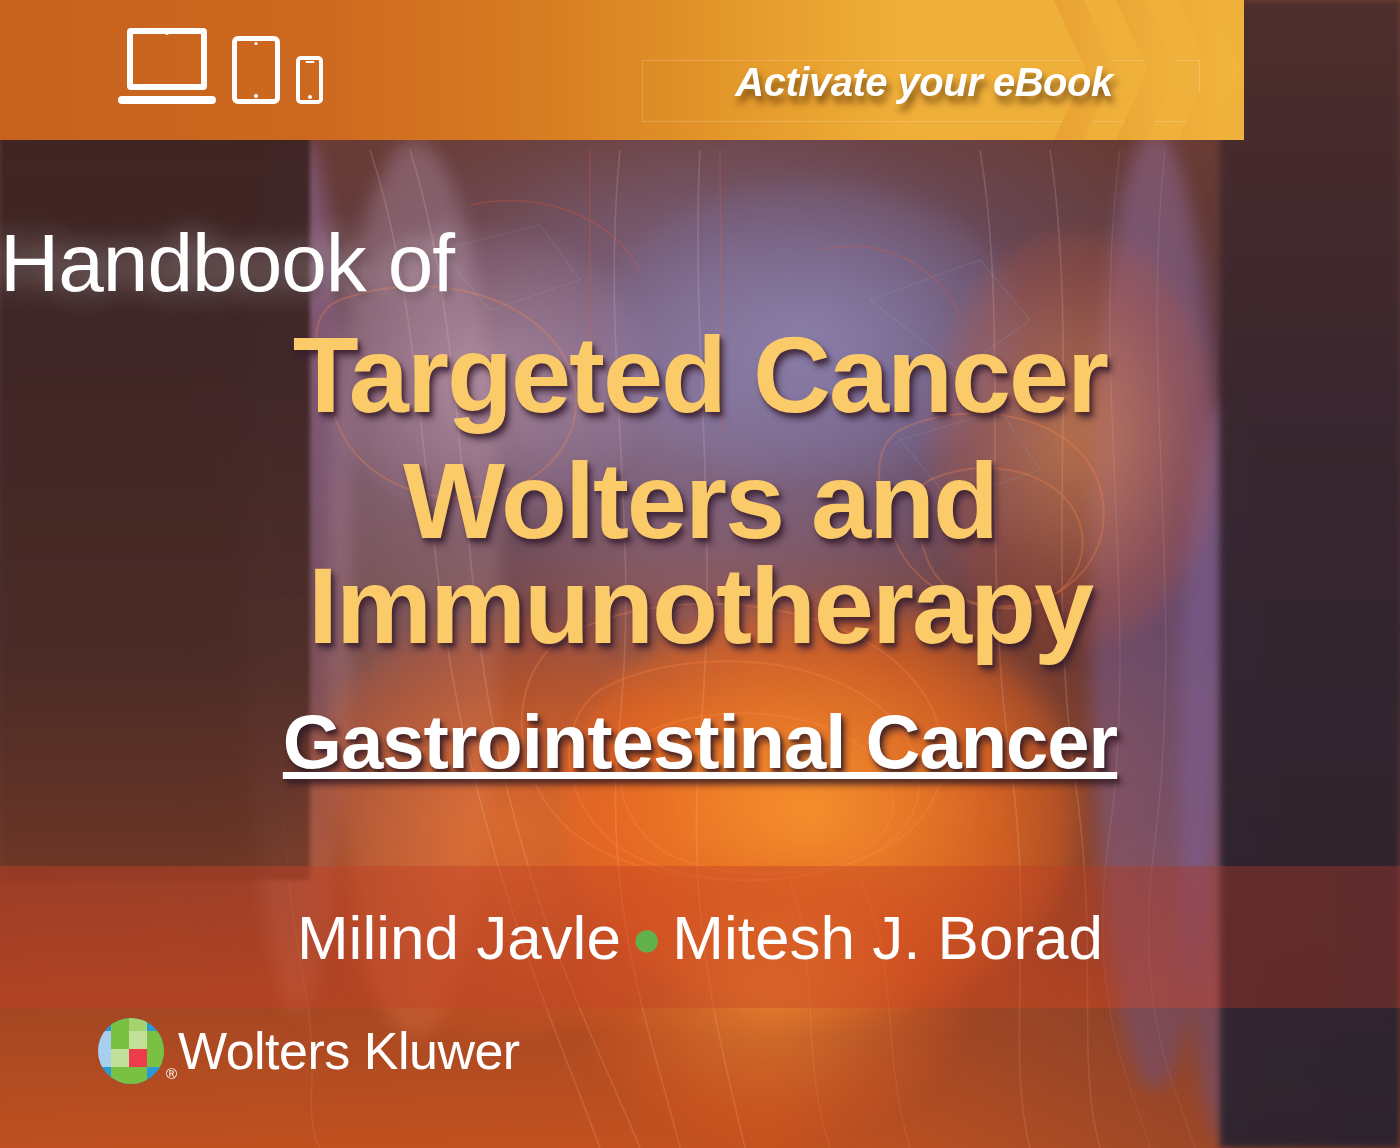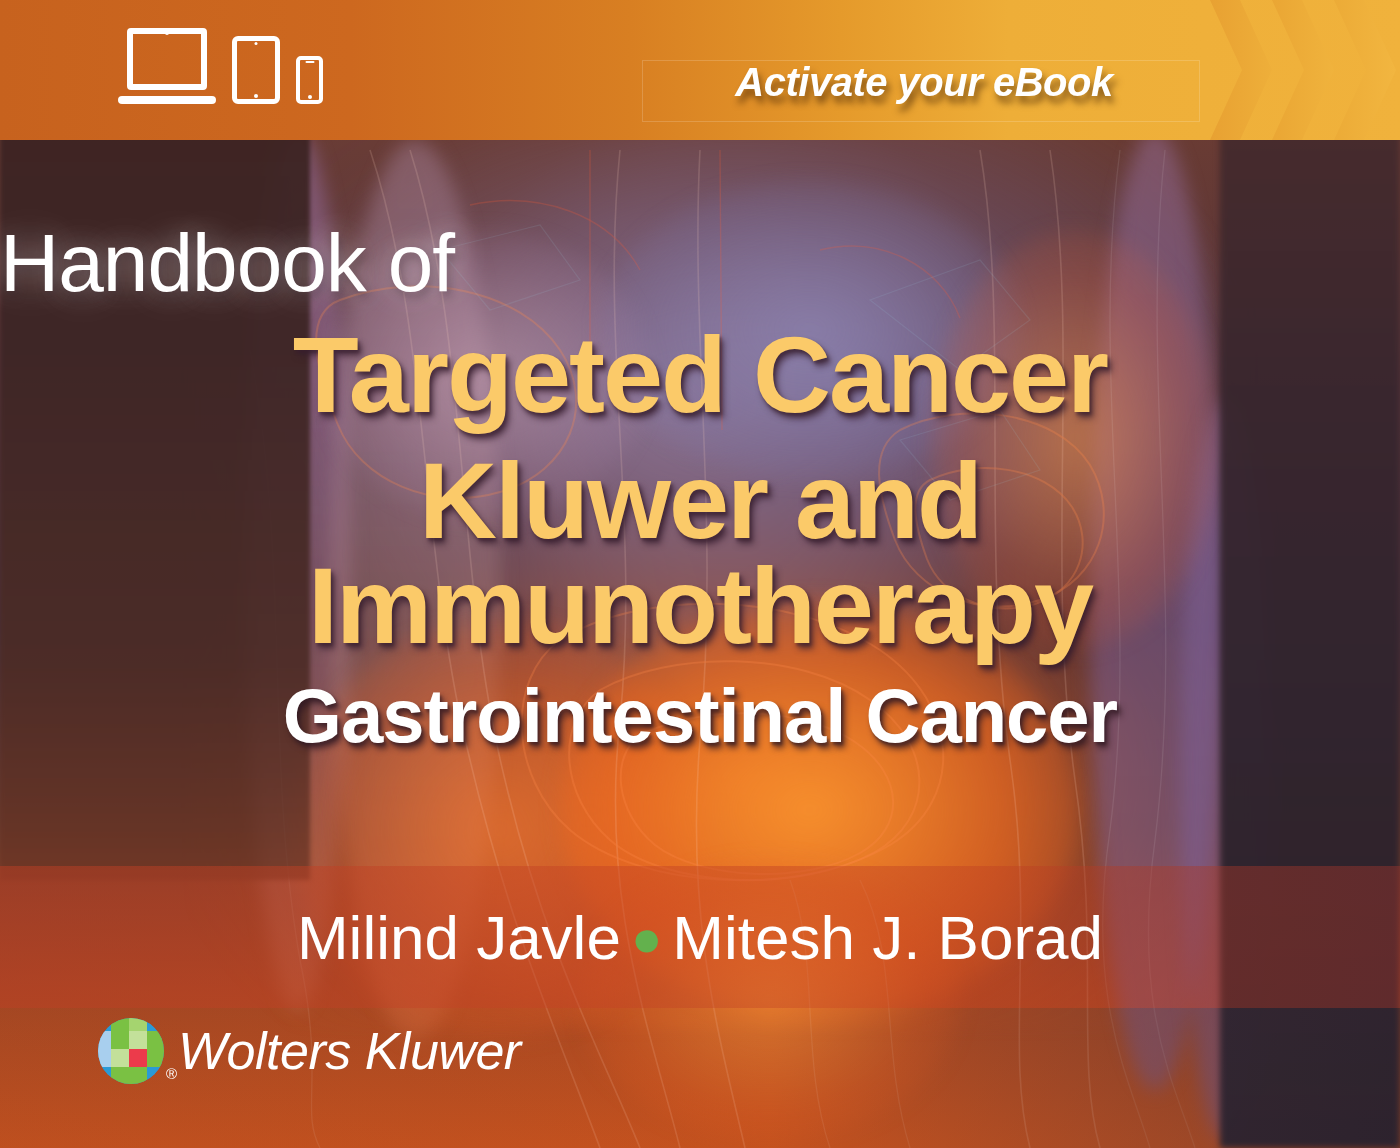--- a/index.html
+++ b/index.html
@@ -137,21 +137,21 @@
       rgba(150,60,30,0.12) 0%,
       rgba(200,80,26,0.10) 55%,
       rgba(60,46,60,0.30) 88%,
       rgba(48,38,52,0.42) 100%);
   }
 
   
   .banner {
     position: absolute;
     left: 0; top: 0;
-    width: 1400px; height: 140px;
+    width: 1244px; height: 140px;
     background: linear-gradient(90deg,
       #c9641f 0%,
       #cd6a20 18%,
       #d3752126 22%,
       #d4761f 30%,
       #dd8a24 48%,
       #e79f2c 62%,
       #eead37 74%,
       #f0b23b 100%);
     overflow: hidden;
@@ -280,31 +280,32 @@
       4px 6px 6px rgba(55,30,45,0.68),
       2px 3px 3px rgba(55,30,45,0.5);
     white-space: nowrap;
   }
   .tm-1 { top: 312px; font-size: 108px; }
   .tm-2 { top: 438px; font-size: 108px; }
   .tm-3 { top: 537px; font-size: 108px; margin-top: 6px; }
 
   .title-sub {
     position: absolute;
-    left: 0; top: 672px;
+    left: 0; top: 698px;
     width: 1400px;
     text-align: center;
     font-size: 76px;
     font-weight: 700;
     color: #ffffff;
     letter-spacing: -1px;
     text-shadow:
       4px 6px 6px rgba(50,25,35,0.70),
       2px 3px 3px rgba(50,25,35,0.55);
     white-space: nowrap;
+    text-decoration: underline;
   }
 
   
   .authors {
     position: absolute;
     left: 0; top: 902px;
     width: 1400px;
     text-align: center;
     font-size: 62px;
     font-weight: 400;
@@ -335,21 +336,20 @@
     right: -13px; bottom: 2px;
     font-size: 15px;
     color: #ffffff;
   }
   .publisher-name {
     font-size: 52px;
     font-weight: 400;
     color: #ffffff;
     letter-spacing: -0.5px;
     white-space: nowrap;
-    font-style: italic;
   }
 </style>
 </head>
 <body>
 
 <div class="cover">
 
   <div class="bg-art">
     <div class="bg-base"></div>
     <div class="torso"></div>
@@ -450,21 +450,21 @@
       </defs>
       <path d="M30,0 L60,0 L92,70 L60,140 L30,140 L62,70 Z" fill="url(#cv1)"></path>
       <path d="M92,0 L122,0 L154,70 L122,140 L92,140 L124,70 Z" fill="url(#cv2)"></path>
       <path d="M154,0 L184,0 L216,70 L184,140 L154,140 L186,70 Z" fill="url(#cv3)"></path>
     </svg>
   </div>
 
   <div class="title-handbook">Handbook of</div>
 
   <div class="title-main tm-1">Targeted Cancer</div>
-  <div class="title-main tm-2">Kluwer and</div>
+  <div class="title-main tm-2">Wolters and</div>
   <div class="title-main tm-3">Immunotherapy</div>
 
   <div class="title-sub">Gastrointestinal Cancer</div>
 
   <div class="authors">
     <span>Milind Javle</span><span class="sep">●</span><span>Mitesh J. Borad</span>
   </div>
 
   <div class="publisher">
     <div class="wk-mark">

